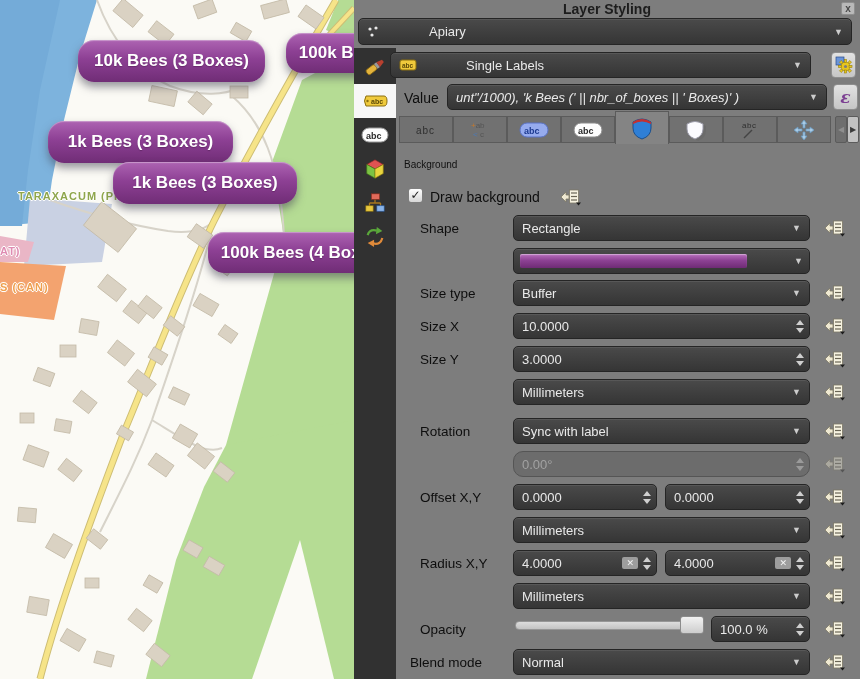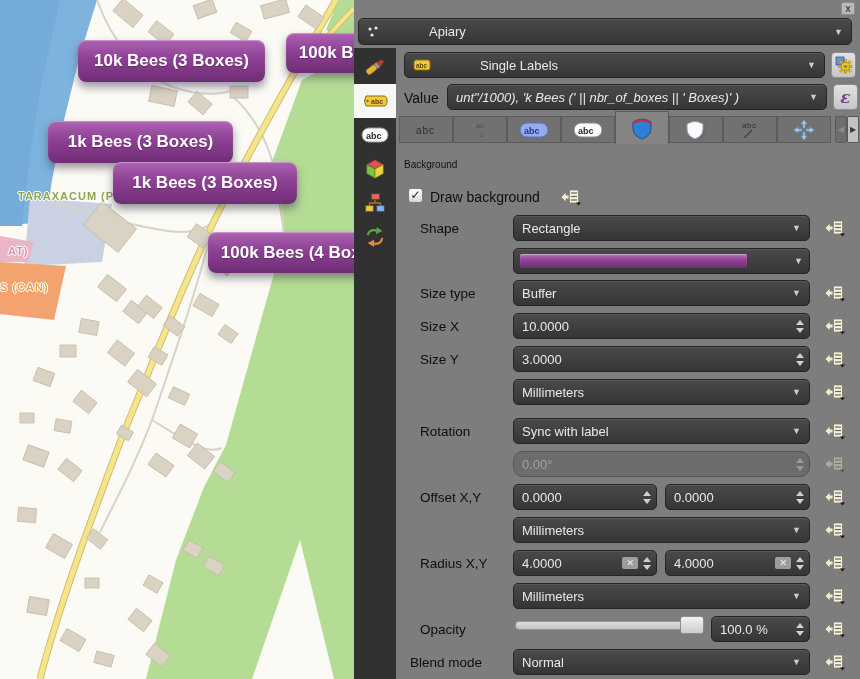--- a/index.html
+++ b/index.html
@@ -1,21 +1,21 @@
 <!DOCTYPE html>
 <html><head>
 <meta charset="utf-8">
 <style>
   * { margin:0; padding:0; box-sizing:border-box; }
   html,body { width:860px; height:679px; overflow:hidden; }
   body { font-family:"Liberation Sans","DejaVu Sans",sans-serif; background:#7d7d7d; position:relative; }
 
   
   #map { position:absolute; left:0; top:0; width:354px; height:679px; overflow:hidden; background:#fbfaf5; }
-  .callout { position:absolute; border-radius:8px; color:#fff; font-weight:bold; font-size:17px;
+  .callout { position:absolute; border-radius:16px; color:#fff; font-weight:bold; font-size:17px;
              display:flex; align-items:center; justify-content:center; text-align:center;
              background:linear-gradient(#ad63b2 0%, #8d4094 45%, #702d76 100%);
              box-shadow:0 5px 8px rgba(70,70,85,.55), inset 0 1px 1px rgba(255,255,255,.35);
              text-shadow:0 1px 1px rgba(60,20,60,.4); white-space:nowrap; }
   .maptext { position:absolute; font-weight:bold; font-size:11px; letter-spacing:1px; white-space:nowrap;
              text-shadow:0 0 2px #fff,1px 0 0 #fff,-1px 0 0 #fff,0 1px 0 #fff,0 -1px 0 #fff; }
 
   
   #panel { position:absolute; left:354px; top:0; width:506px; height:679px; background:#7d7d7d; }
   #panel-title { position:absolute; left:0; top:0; width:100%; text-align:center; font-size:14px;
@@ -155,31 +155,32 @@
       <rect x="190" y="448" width="22" height="16" transform="rotate(38 201 456)"></rect>
       <rect x="215" y="466" width="18" height="12" transform="rotate(38 224 472)"></rect>
       <rect x="185" y="543" width="16" height="12" transform="rotate(30 193 549)"></rect>
       <rect x="205" y="560" width="18" height="12" transform="rotate(30 214 566)"></rect>
       <rect x="148" y="648" width="20" height="14" transform="rotate(38 158 655)"></rect>
       <rect x="118" y="428" width="14" height="10" transform="rotate(30 125 433)"></rect>
     </g>
   </svg>
 
   <div class="maptext" style="left:18px; top:190px; color:#8fa64c;">TARAXACUM (PRI)</div>
-  <div class="maptext" style="left:8px; top:245px; color:#df8cb2;">AT)</div>
+  <div class="maptext" style="left:0px; top:245px; color:#df8cb2;">AT)</div>
   <div class="maptext" style="left:0px; top:281px; color:#ef9f4d;">S (CAN)</div>
 
   <div class="callout" style="left:78px; top:40px; width:187px; height:42px;">10k Bees (3 Boxes)</div>
   <div class="callout" style="left:286px; top:33px; width:190px; height:40px;">100k Bees (4 Boxes)</div>
   <div class="callout" style="left:48px; top:121px; width:185px; height:42px;">1k Bees (3 Boxes)</div>
   <div class="callout" style="left:113px; top:162px; width:184px; height:42px;">1k Bees (3 Boxes)</div>
   <div class="callout" style="left:208px; top:232px; width:190px; height:41px;">100k Bees (4 Boxes)</div>
 </div>
 
 <div id="panel">
+  <div id="panel-title">Layer Styling</div>
   <div id="close-btn">x</div>
 
   <div class="combo" style="left:4px; top:18px; width:494px; height:27px;">
     <svg width="14" height="14">
       <circle cx="3" cy="4" r="1.6" fill="#e9e9e9"></circle>
         <circle cx="9" cy="3" r="1.6" fill="#e9e9e9"></circle>
       <circle cx="5" cy="10" r="1.6" fill="#e9e9e9"></circle>
     </svg>
     <span style="margin-left:7px;">Apiary</span>
     <span class="caret">▼</span>
@@ -226,21 +227,21 @@
     <div class="side-item" style="top:172px;">
       <svg width="22" height="22" viewBox="0 0 24 24">
         <path d="M4,10 Q6,3 14,5" fill="none" stroke="#5aa83a" stroke-width="2.4"></path>
         <polygon points="14,1 20,5.5 13,9" fill="#5aa83a"></polygon>
         <path d="M20,13 Q18,21 10,19" fill="none" stroke="#e08a3a" stroke-width="2.4"></path>
         <polygon points="11,15 4,18.5 11,23" fill="#e08a3a"></polygon>
       </svg>
     </div>
   </div>
 
-  <div class="combo" style="left:50px; top:52px; width:421px;text-align:center;">
+  <div class="combo" style="left:36px; top:52px; width:421px;text-align:center;">
     <svg width="18" height="12">
       <rect x="1" y="1" width="16" height="10" rx="2" fill="#f0ca3c" stroke="#8a6f10"></rect>
       <text x="3" y="9" font-size="6.5" font-weight="bold" fill="#5c4a08">abc</text>
     </svg>
     <span style="margin-left:8px;">Single Labels</span>
     <span class="caret">▼</span>
   </div>
   <div class="toolbtn" style="left:477px; top:52px;">
     <svg width="18" height="18" viewBox="0 0 18 18">
       <rect x="1" y="1" width="8" height="8" fill="#6a94d8" stroke="#2a4a8a" stroke-width="0.7"></rect>

